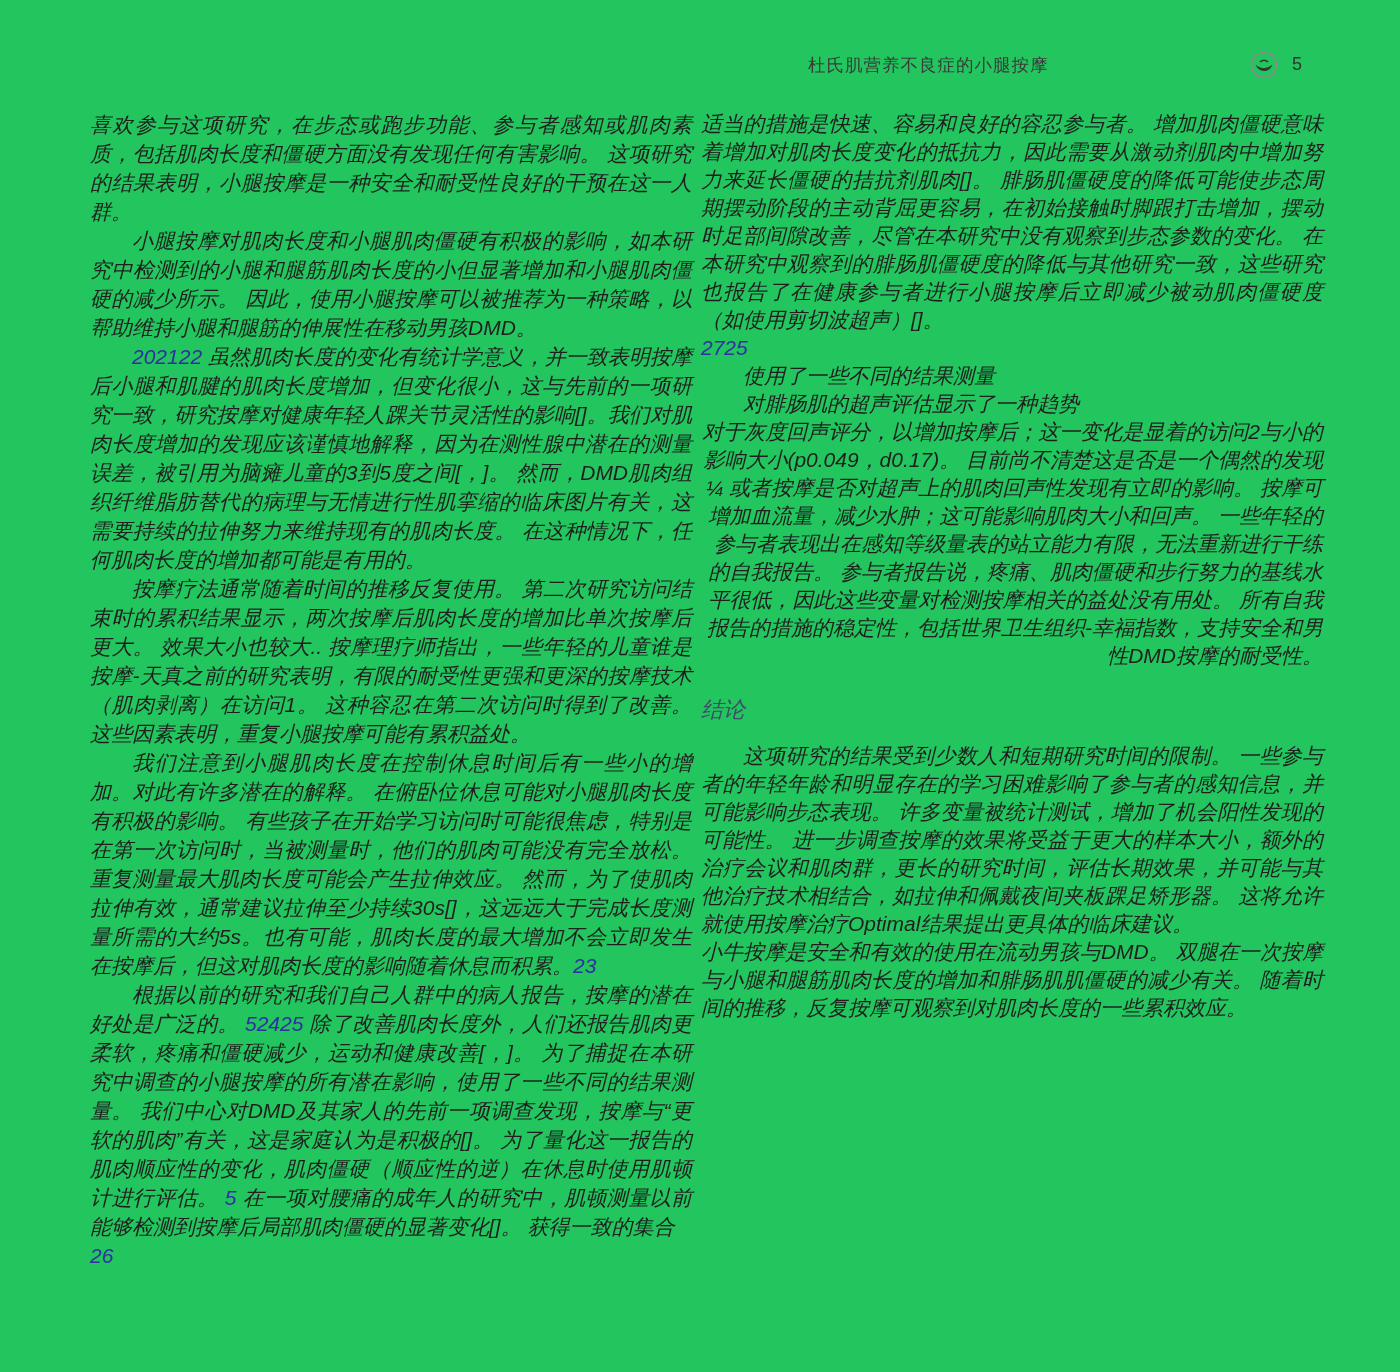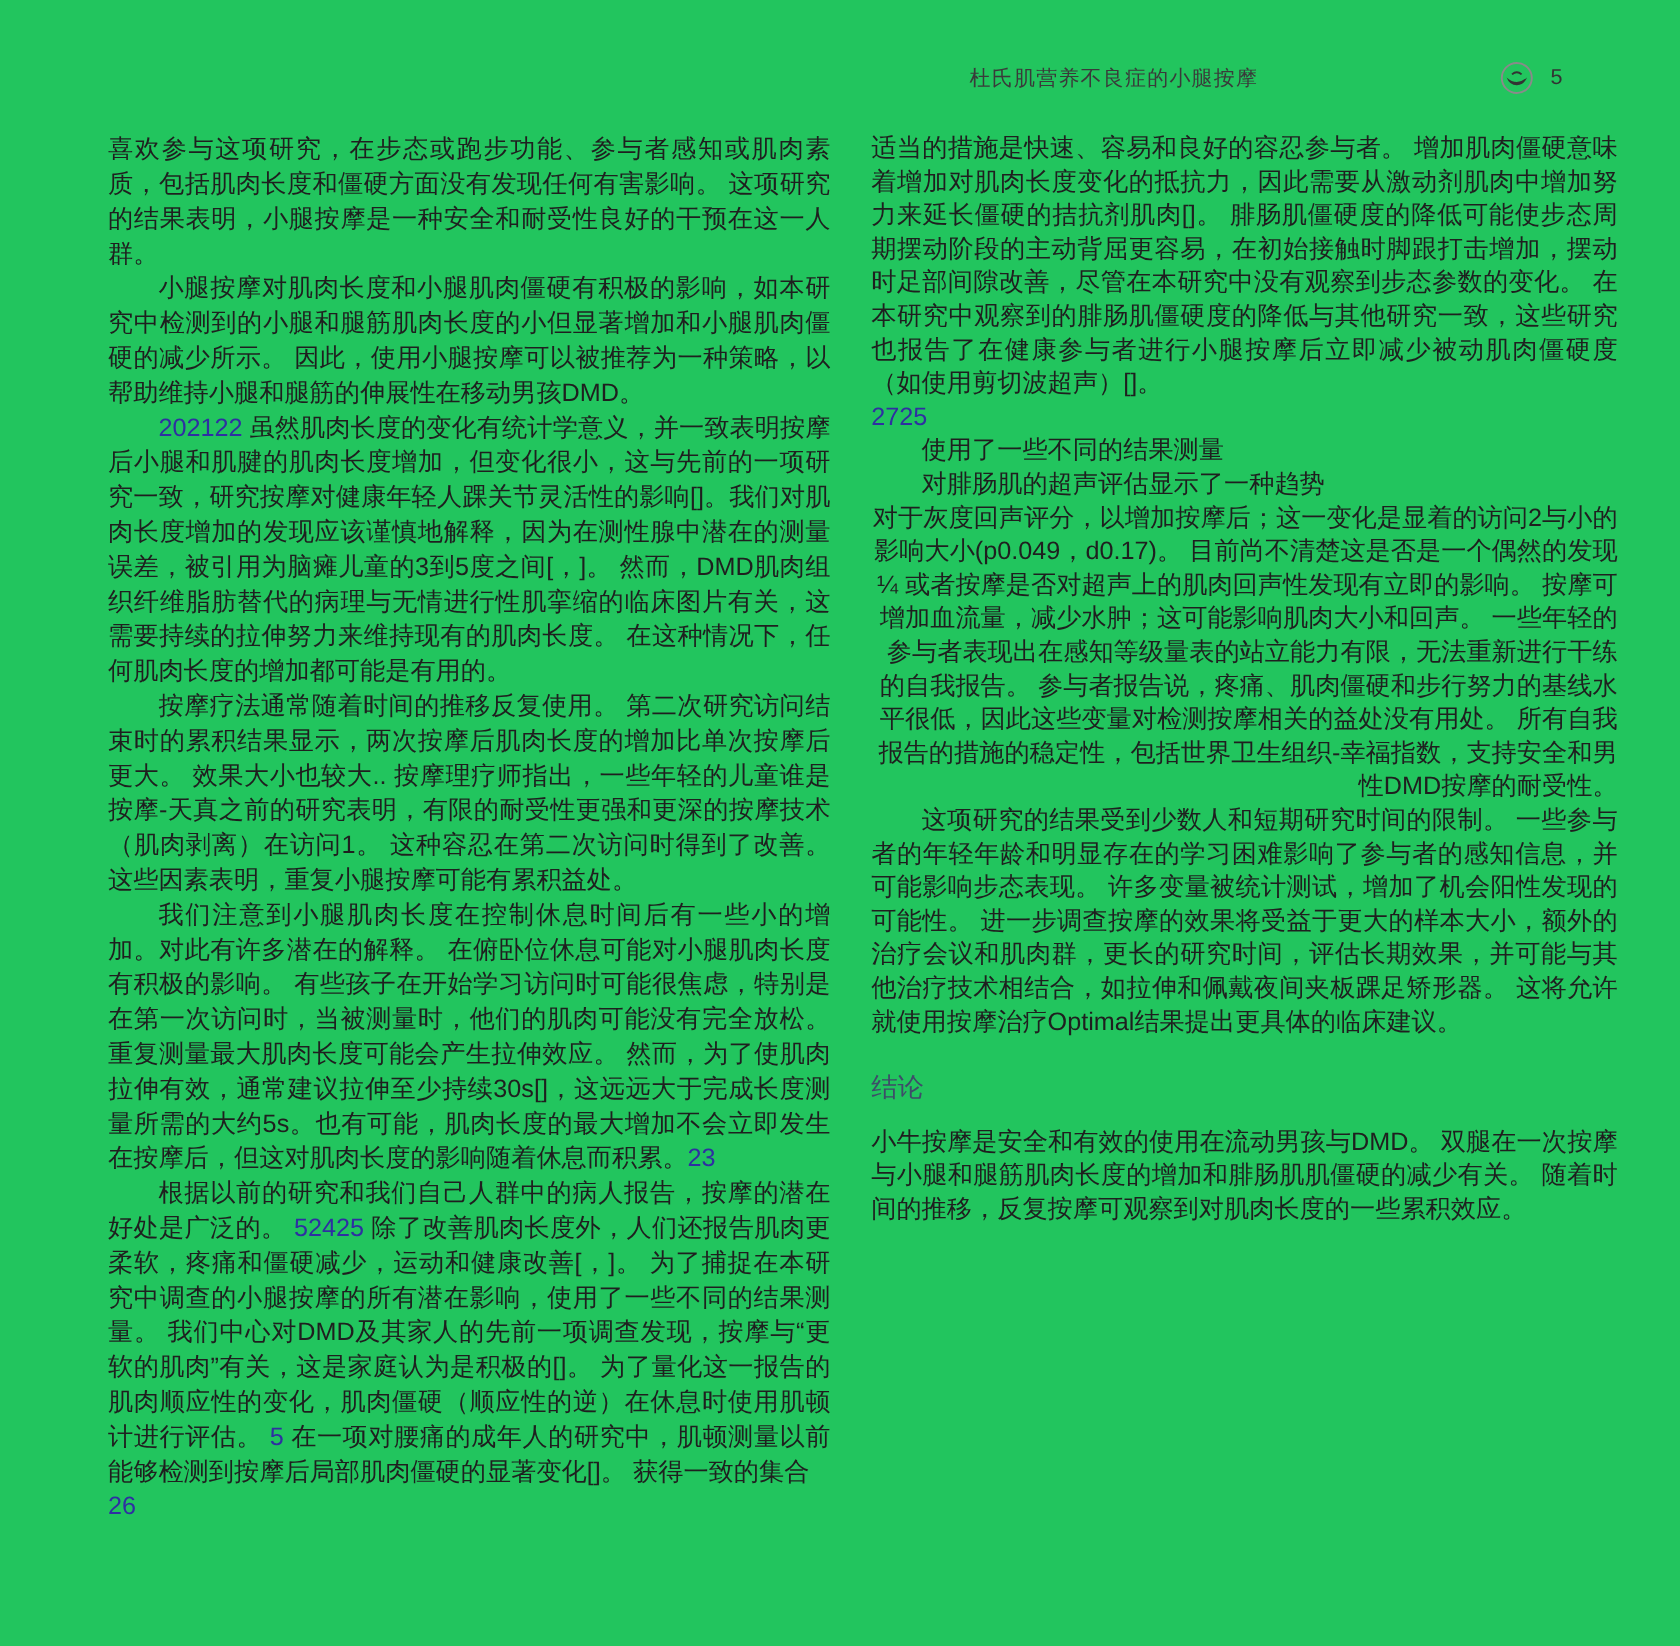--- a/index.html
+++ b/index.html
@@ -30,27 +30,28 @@
   }
   .page-num {
     position: absolute;
     left: 1292px;
     top: 54px;
     font-size: 18px;
     color: #333333;
   }
   .col { position: absolute; top: 110px; }
   .col-left  { left: 90px;  width: 602px; }
-  .col-right { left: 726px; width: 622px; }
+  .col-right { left: 701px; width: 622px; }
   .para {
     margin: 0;
     font-size: 21px;
     text-align: justify;
     text-justify: inter-ideograph;
     word-break: break-all;
+    font-style: italic;
   }
   .col-left  .para { line-height: 29px; }
   .col-right .para { line-height: 28px; }
   .para.indent { text-indent: 2em; }
   .para.center { text-align: right; }
   .para.heading {
     color: #3e4c69;
     font-size: 22px;
     margin-top: 26px;
     margin-bottom: 18px;
@@ -82,18 +83,18 @@
       <p class="para indent"><span>我们注意到小腿肌肉长度在控制休息时间后有一些小的增加。对此有许多潜在的解释。 在俯卧位休息可能对小腿肌肉长度有积极的影响。 有些孩子在开始学习访问时可能很焦虑，特别是在第一次访问时，当被测量时，他们的肌肉可能没有完全放松。重复测量最大肌肉长度可能会产生拉伸效应。 然而，为了使肌肉拉伸有效，通常建议拉伸至少持续30s[]，这远远大于完成长度测量所需的大约5s。也有可能，肌肉长度的最大增加不会立即发生在按摩后，但这对肌肉长度的影响随着休息而积累。</span><span class="ref">23</span></p>
       <p class="para indent"><span>根据以前的研究和我们自己人群中的病人报告，按摩的潜在好处是广泛的。 </span><span class="ref">52425</span><span> 除了改善肌肉长度外，人们还报告肌肉更柔软，疼痛和僵硬减少，运动和健康改善[，]。 为了捕捉在本研究中调查的小腿按摩的所有潜在影响，使用了一些不同的结果测量。 我们中心对DMD及其家人的先前一项调查发现，按摩与“更软的肌肉”有关，这是家庭认为是积极的[]。 为了量化这一报告的肌肉顺应性的变化，肌肉僵硬（顺应性的逆）在休息时使用肌顿计进行评估。 </span><span class="ref">5</span><span> 在一项对腰痛的成年人的研究中，肌顿测量以前能够检测到按摩后局部肌肉僵硬的显著变化[]。 获得一致的集合</span></p>
       <p class="para plain"><span class="ref">26</span></p>
     </div>
   <div class="col col-right">
       <p class="para plain"><span>适当的措施是快速、容易和良好的容忍参与者。 增加肌肉僵硬意味着增加对肌肉长度变化的抵抗力，因此需要从激动剂肌肉中增加努力来延长僵硬的拮抗剂肌肉[]。 腓肠肌僵硬度的降低可能使步态周期摆动阶段的主动背屈更容易，在初始接触时脚跟打击增加，摆动时足部间隙改善，尽管在本研究中没有观察到步态参数的变化。 在本研究中观察到的腓肠肌僵硬度的降低与其他研究一致，这些研究也报告了在健康参与者进行小腿按摩后立即减少被动肌肉僵硬度（如使用剪切波超声）[]。</span></p>
       <p class="para plain"><span class="ref">2725</span></p>
       <p class="para indent"><span>使用了一些不同的结果测量</span></p>
       <p class="para indent"><span>对腓肠肌的超声评估显示了一种趋势</span></p>
       <p class="para center"><span>对于灰度回声评分，以增加按摩后；这一变化是显着的访问2与小的影响大小(p0.049，d0.17)。 目前尚不清楚这是否是一个偶然的发现¼ 或者按摩是否对超声上的肌肉回声性发现有立即的影响。 按摩可增加血流量，减少水肿；这可能影响肌肉大小和回声。 一些年轻的参与者表现出在感知等级量表的站立能力有限，无法重新进行干练的自我报告。 参与者报告说，疼痛、肌肉僵硬和步行努力的基线水平很低，因此这些变量对检测按摩相关的益处没有用处。 所有自我报告的措施的稳定性，包括世界卫生组织-幸福指数，支持安全和男性DMD按摩的耐受性。</span></p>
+      <p class="para heading"><span>结论</span></p>
       <p class="para indent"><span>这项研究的结果受到少数人和短期研究时间的限制。 一些参与者的年轻年龄和明显存在的学习困难影响了参与者的感知信息，并可能影响步态表现。 许多变量被统计测试，增加了机会阳性发现的可能性。 进一步调查按摩的效果将受益于更大的样本大小，额外的治疗会议和肌肉群，更长的研究时间，评估长期效果，并可能与其他治疗技术相结合，如拉伸和佩戴夜间夹板踝足矫形器。 这将允许就使用按摩治疗Optimal结果提出更具体的临床建议。</span></p>
-      <p class="para heading"><span>结论</span></p>
       <p class="para plain"><span>小牛按摩是安全和有效的使用在流动男孩与DMD。 双腿在一次按摩与小腿和腿筋肌肉长度的增加和腓肠肌肌僵硬的减少有关。 随着时间的推移，反复按摩可观察到对肌肉长度的一些累积效应。</span></p>
     </div>
 
 </div>
 
 </body></html>

